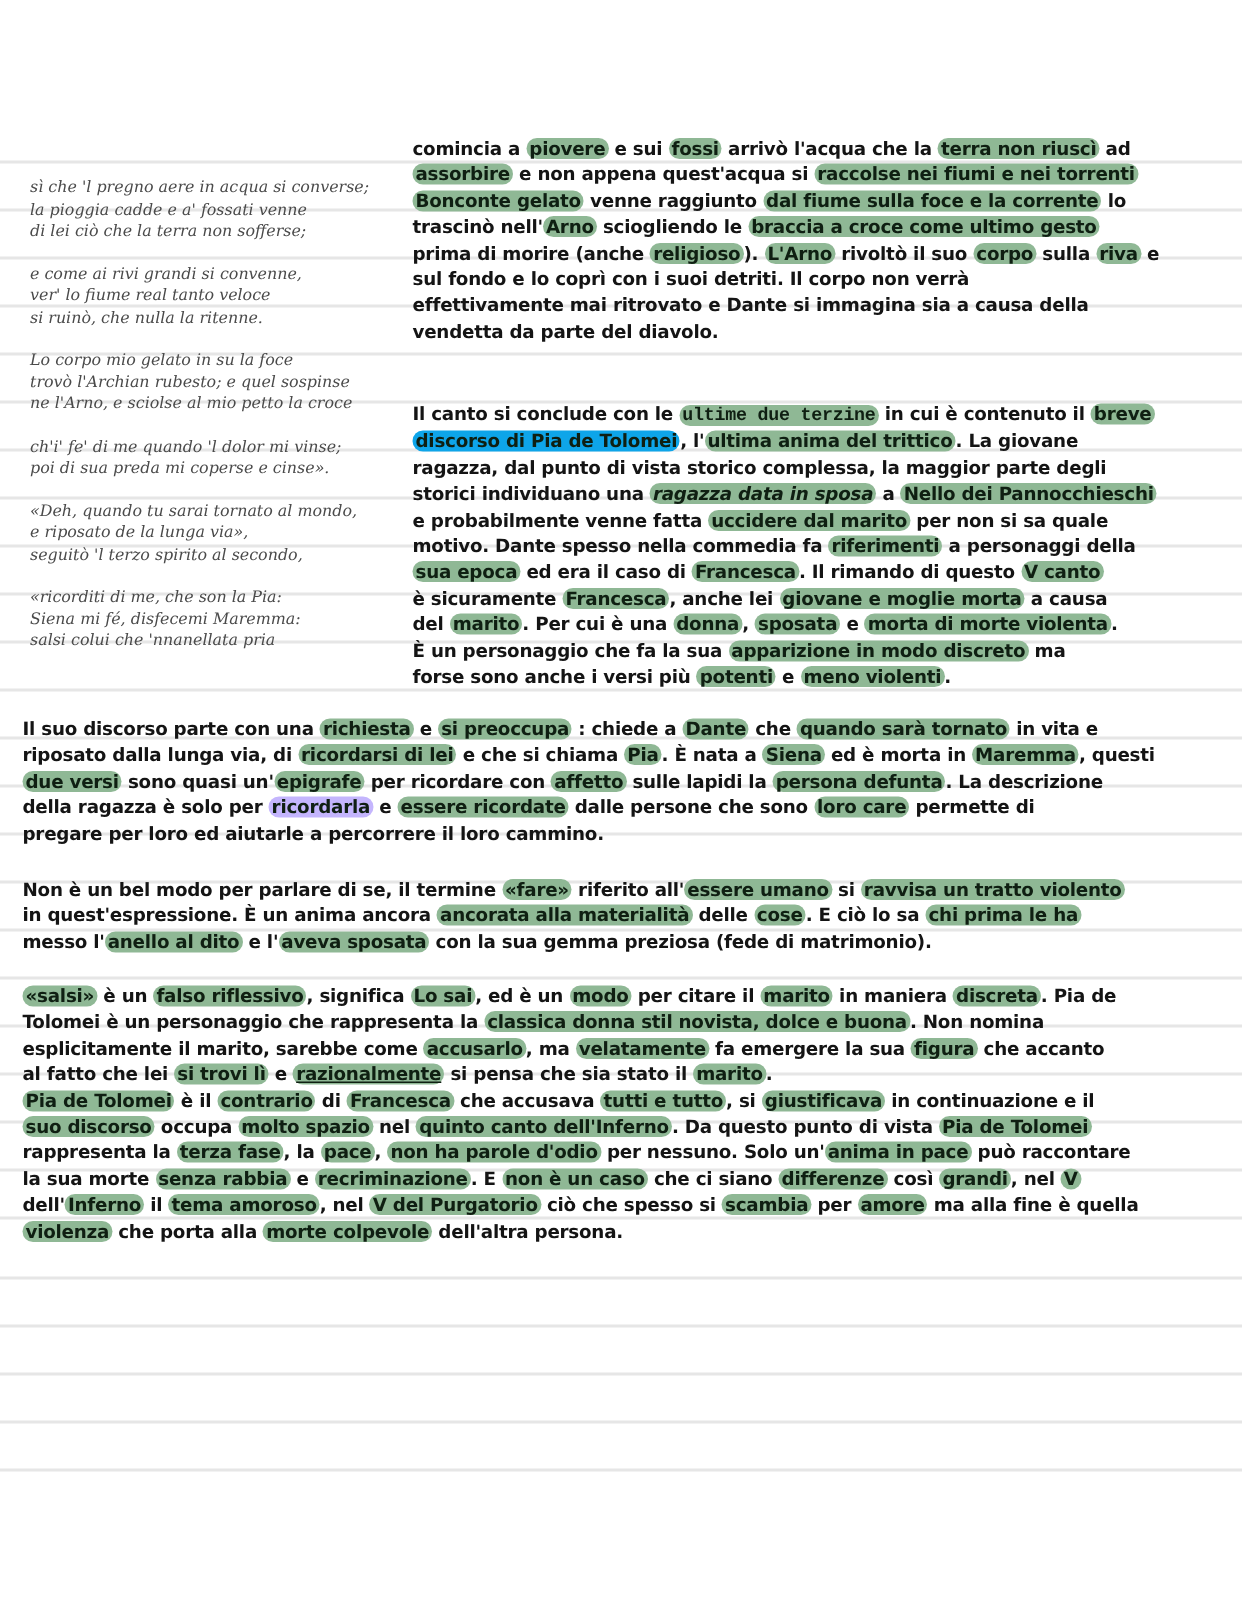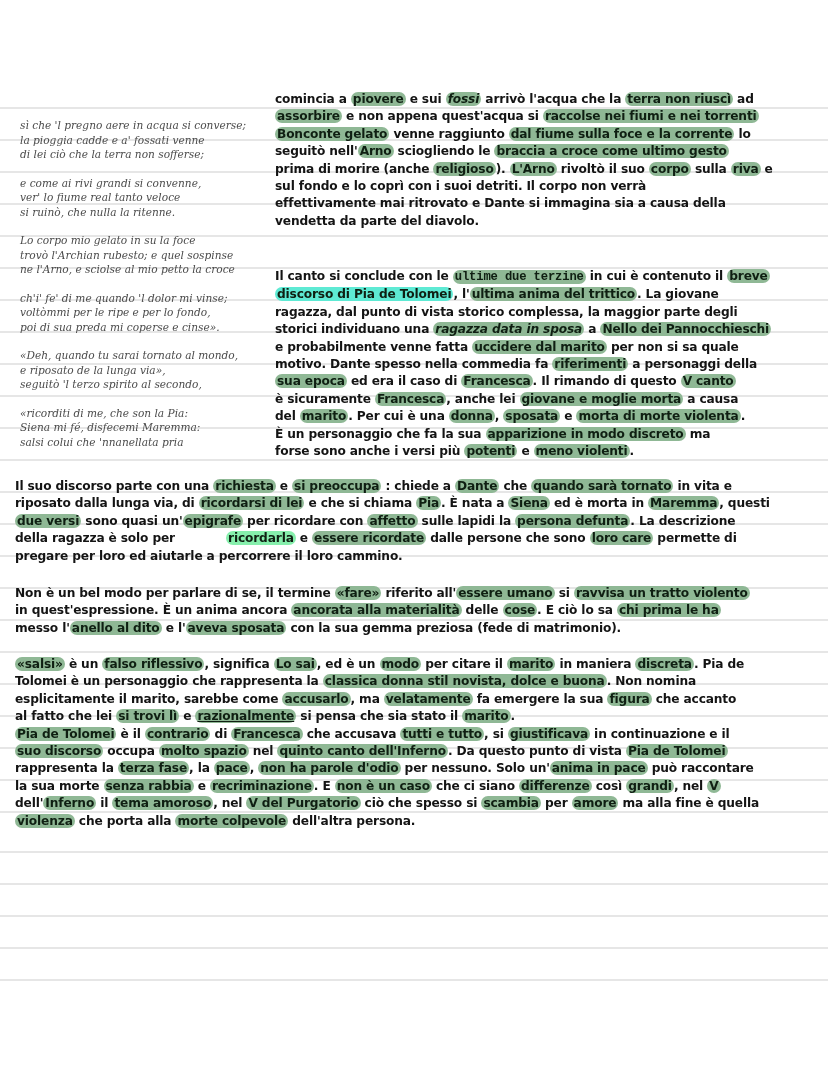--- a/index.html
+++ b/index.html
@@ -77,63 +77,62 @@
       <div>ver' lo fiume real tanto veloce</div>
       <div>si ruinò, che nulla la ritenne.</div>
     </div>
     <div class="stanza">
       <div>Lo corpo mio gelato in su la foce</div>
       <div>trovò l'Archian rubesto; e quel sospinse</div>
       <div>ne l'Arno, e sciolse al mio petto la croce</div>
     </div>
     <div class="stanza">
       <div>ch'i' fe' di me quando 'l dolor mi vinse;</div>
-      <div>voltòmmi per le ripe e per lo fondo,</div>
       <div>poi di sua preda mi coperse e cinse».</div>
     </div>
     <div class="stanza">
       <div>«Deh, quando tu sarai tornato al mondo,</div>
       <div>e riposato de la lunga via»,</div>
       <div>seguitò 'l terzo spirito al secondo,</div>
     </div>
     <div class="stanza">
       <div>«ricorditi di me, che son la Pia:</div>
       <div>Siena mi fé, disfecemi Maremma:</div>
       <div>salsi colui che 'nnanellata pria</div>
     </div>
   </div>
 
 <div class="col-right" style="top:91px;">
-    <div class="ln"><span>comincia a </span><span class="hl" style="background: rgb(143, 184, 149);">piovere</span><span> e sui </span><span class="hl" style="background: rgb(143, 184, 149); font-style: italic;">fossi</span><span> arrivò l'acqua che la </span><span class="hl" style="background: rgb(143, 184, 149);">terra non riuscì</span><span> ad</span></div>
+    <div class="ln"><span>comincia a </span><span class="hl" style="background: rgb(143, 184, 149);">piovere</span><span> e sui </span><span class="hl" style="background: rgb(143, 184, 149);">fossi</span><span> arrivò l'acqua che la </span><span class="hl" style="background: rgb(143, 184, 149);">terra non riuscì</span><span> ad</span></div>
     <div class="ln"><span class="hl" style="background: rgb(143, 184, 149); text-align: center;">assorbire</span><span> e non appena quest'acqua si </span><span class="hl" style="background: rgb(143, 184, 149);">raccolse nei fiumi e nei torrenti</span></div>
     <div class="ln"><span class="hl" style="background: rgb(143, 184, 149);">Bonconte gelato</span><span> venne raggiunto </span><span class="hl" style="background: rgb(143, 184, 149);">dal fiume sulla foce e la corrente</span><span> lo</span></div>
-    <div class="ln"><span>seguitò nell'</span><span class="hl" style="background: rgb(143, 184, 149);">Arno</span><span> sciogliendo le </span><span class="hl" style="background: rgb(143, 184, 149);">braccia a croce come ultimo gesto</span></div>
+    <div class="ln"><span>trascinò nell'</span><span class="hl" style="background: rgb(143, 184, 149);">Arno</span><span> sciogliendo le </span><span class="hl" style="background: rgb(143, 184, 149);">braccia a croce come ultimo gesto</span></div>
     <div class="ln"><span>prima di morire (anche </span><span class="hl" style="background: rgb(143, 184, 149);">religioso</span><span>). </span><span class="hl" style="background: rgb(143, 184, 149);">L'Arno</span><span> rivoltò il suo </span><span class="hl" style="background: rgb(143, 184, 149);">corpo</span><span> sulla </span><span class="hl" style="background: rgb(143, 184, 149);">riva</span><span> e</span></div>
     <div class="ln"><span>sul fondo e lo coprì con i suoi detriti. Il corpo non verrà</span></div>
     <div class="ln"><span>effettivamente mai ritrovato e Dante si immagina sia a causa della</span></div>
     <div class="ln"><span>vendetta da parte del diavolo.</span></div>
   </div>
 <div class="col-right" style="top:268px;">
     <div class="ln"><span>Il canto si conclude con le </span><span class="hl" style="background: rgb(143, 184, 149); font-family: Liberation Mono, monospace;">ultime due terzine</span><span> in cui è contenuto il </span><span class="hl" style="background: rgb(143, 184, 149);">breve</span></div>
-    <div class="ln"><span class="hl" style="background: #5eead4;">discorso di Pia de Tolomei</span><span>, l'</span><span class="hl" style="background: rgb(143, 184, 149);">ultima anima del trittico</span><span>. La giovane</span></div>
+    <div class="ln"><span class="hl" style="background: #0ea5e9;">discorso di Pia de Tolomei</span><span>, l'</span><span class="hl" style="background: rgb(143, 184, 149);">ultima anima del trittico</span><span>. La giovane</span></div>
     <div class="ln"><span>ragazza, dal punto di vista storico complessa, la maggior parte degli</span></div>
     <div class="ln"><span>storici individuano una </span><span class="hl" style="background: rgb(143, 184, 149); font-style: italic;">ragazza data in sposa</span><span> a </span><span class="hl" style="background: rgb(143, 184, 149);">Nello dei Pannocchieschi</span></div>
     <div class="ln"><span>e probabilmente venne fatta </span><span class="hl" style="background: rgb(143, 184, 149);">uccidere dal marito</span><span> per non si sa quale</span></div>
     <div class="ln"><span>motivo. Dante spesso nella commedia fa </span><span class="hl" style="background: rgb(143, 184, 149);">riferimenti</span><span> a personaggi della</span></div>
     <div class="ln"><span class="hl" style="background: rgb(143, 184, 149);">sua epoca</span><span> ed era il caso di </span><span class="hl" style="background: rgb(143, 184, 149);">Francesca</span><span>. Il rimando di questo </span><span class="hl" style="background: rgb(143, 184, 149);">V canto</span></div>
     <div class="ln"><span>è sicuramente </span><span class="hl" style="background: rgb(143, 184, 149);">Francesca</span><span>, anche lei </span><span class="hl" style="background: rgb(143, 184, 149);">giovane e moglie morta</span><span> a causa</span></div>
     <div class="ln"><span>del </span><span class="hl" style="background: rgb(143, 184, 149);">marito</span><span>.  Per cui è una </span><span class="hl" style="background: rgb(143, 184, 149);">donna</span><span>, </span><span class="hl" style="background: rgb(143, 184, 149);">sposata</span><span> e </span><span class="hl" style="background: rgb(143, 184, 149);">morta di morte violenta</span><span>.</span></div>
     <div class="ln"><span>È un personaggio che fa la sua </span><span class="hl" style="background: rgb(143, 184, 149);">apparizione in modo discreto</span><span> ma</span></div>
     <div class="ln"><span>forse sono anche i versi più </span><span class="hl" style="background: rgb(143, 184, 149);">potenti</span><span> e </span><span class="hl" style="background: rgb(143, 184, 149);">meno violenti</span><span>.</span></div>
   </div>
 <div class="full" style="top:478px;">
     <div class="ln"><span>Il suo discorso parte con una </span><span class="hl" style="background: rgb(143, 184, 149);">richiesta</span><span> e </span><span class="hl" style="background: rgb(143, 184, 149);">si preoccupa</span><span> : chiede a </span><span class="hl" style="background: rgb(143, 184, 149);">Dante</span><span> che </span><span class="hl" style="background: rgb(143, 184, 149);">quando sarà tornato</span><span> in vita e</span></div>
     <div class="ln"><span>riposato dalla lunga via, di </span><span class="hl" style="background: rgb(143, 184, 149);">ricordarsi di lei</span><span> e che si chiama </span><span class="hl" style="background: rgb(143, 184, 149);">Pia</span><span>. È nata a </span><span class="hl" style="background: rgb(143, 184, 149);">Siena</span><span> ed è morta in </span><span class="hl" style="background: rgb(143, 184, 149);">Maremma</span><span>, questi</span></div>
     <div class="ln"><span class="hl" style="background: rgb(143, 184, 149);">due versi</span><span> sono quasi un'</span><span class="hl" style="background: rgb(143, 184, 149);">epigrafe</span><span> per ricordare con </span><span class="hl" style="background: rgb(143, 184, 149);">affetto</span><span> sulle lapidi la </span><span class="hl" style="background: rgb(143, 184, 149);">persona defunta</span><span>. La descrizione</span></div>
-    <div class="ln"><span>della ragazza è solo per </span><span class="hl" style="background: #86efac; margin-left: 47px;">ricordarla</span><span> e </span><span class="hl" style="background: rgb(143, 184, 149);">essere ricordate</span><span> dalle persone che sono </span><span class="hl" style="background: rgb(143, 184, 149);">loro care</span><span> permette di</span></div>
+    <div class="ln"><span>della ragazza è solo per </span><span class="hl" style="background: #c4b5fd;">ricordarla</span><span> e </span><span class="hl" style="background: rgb(143, 184, 149);">essere ricordate</span><span> dalle persone che sono </span><span class="hl" style="background: rgb(143, 184, 149);">loro care</span><span> permette di</span></div>
     <div class="ln"><span>pregare per loro ed aiutarle a percorrere il loro cammino.</span></div>
   </div>
 <div class="full" style="top:585px;">
     <div class="ln"><span>Non è un bel modo per parlare di se, il termine </span><span class="hl" style="background: rgb(143, 184, 149);">«fare»</span><span> riferito all'</span><span class="hl" style="background: rgb(143, 184, 149);">essere umano</span><span> si </span><span class="hl" style="background: rgb(143, 184, 149);">ravvisa un tratto violento</span></div>
     <div class="ln"><span>in quest'espressione. È un anima ancora </span><span class="hl" style="background: rgb(143, 184, 149);">ancorata alla materialità</span><span> delle </span><span class="hl" style="background: rgb(143, 184, 149);">cose</span><span>. E ciò lo sa </span><span class="hl" style="background: rgb(143, 184, 149);">chi prima le ha</span></div>
     <div class="ln"><span>messo l'</span><span class="hl" style="background: rgb(143, 184, 149);">anello al dito</span><span> e l'</span><span class="hl" style="background: rgb(143, 184, 149);">aveva sposata</span><span> con la sua gemma preziosa (fede di matrimonio).</span></div>
   </div>
 <div class="full" style="top:656px;">
     <div class="ln"><span class="hl" style="background: rgb(143, 184, 149);">«salsi»</span><span> è un </span><span class="hl" style="background: rgb(143, 184, 149);">falso riflessivo</span><span>, significa </span><span class="hl" style="background: rgb(143, 184, 149);">Lo sai</span><span>, ed è un </span><span class="hl" style="background: rgb(143, 184, 149);">modo</span><span> per citare il </span><span class="hl" style="background: rgb(143, 184, 149);">marito</span><span> in maniera </span><span class="hl" style="background: rgb(143, 184, 149);">discreta</span><span>. Pia de</span></div>
     <div class="ln"><span>Tolomei è un personaggio che rappresenta la </span><span class="hl" style="background: rgb(143, 184, 149);">classica donna stil novista, dolce e buona</span><span>. Non nomina</span></div>

